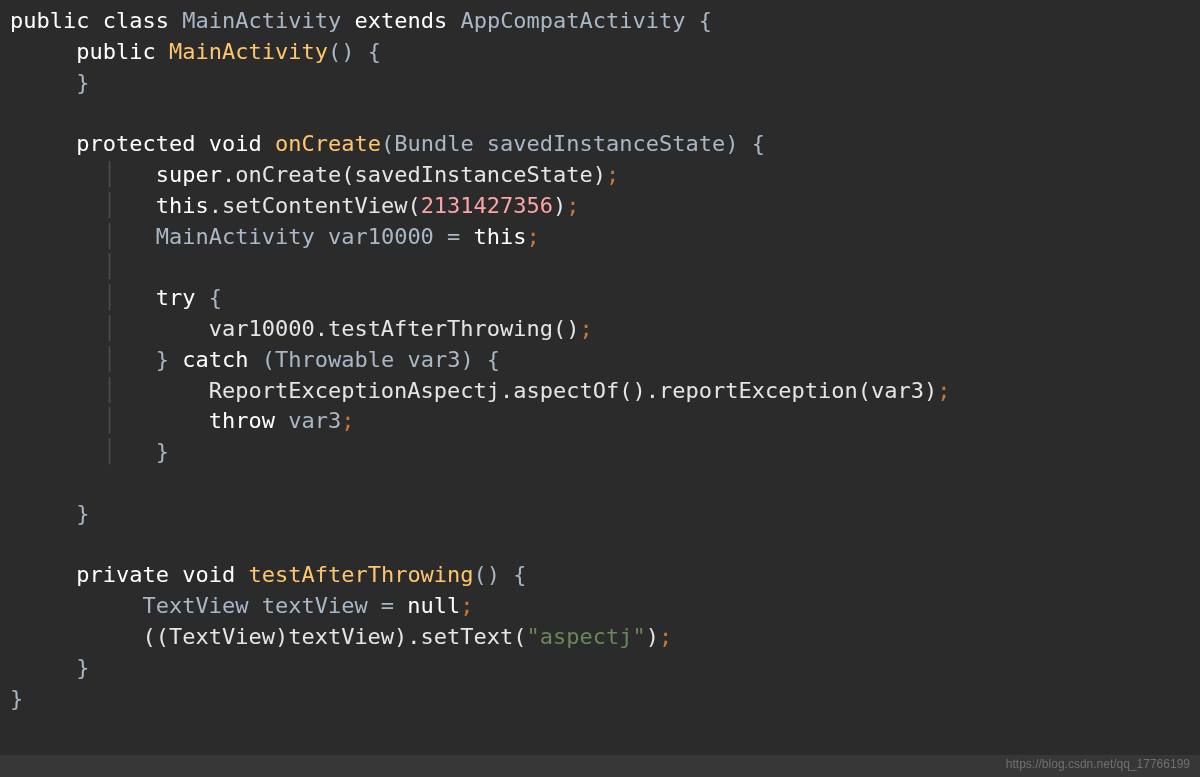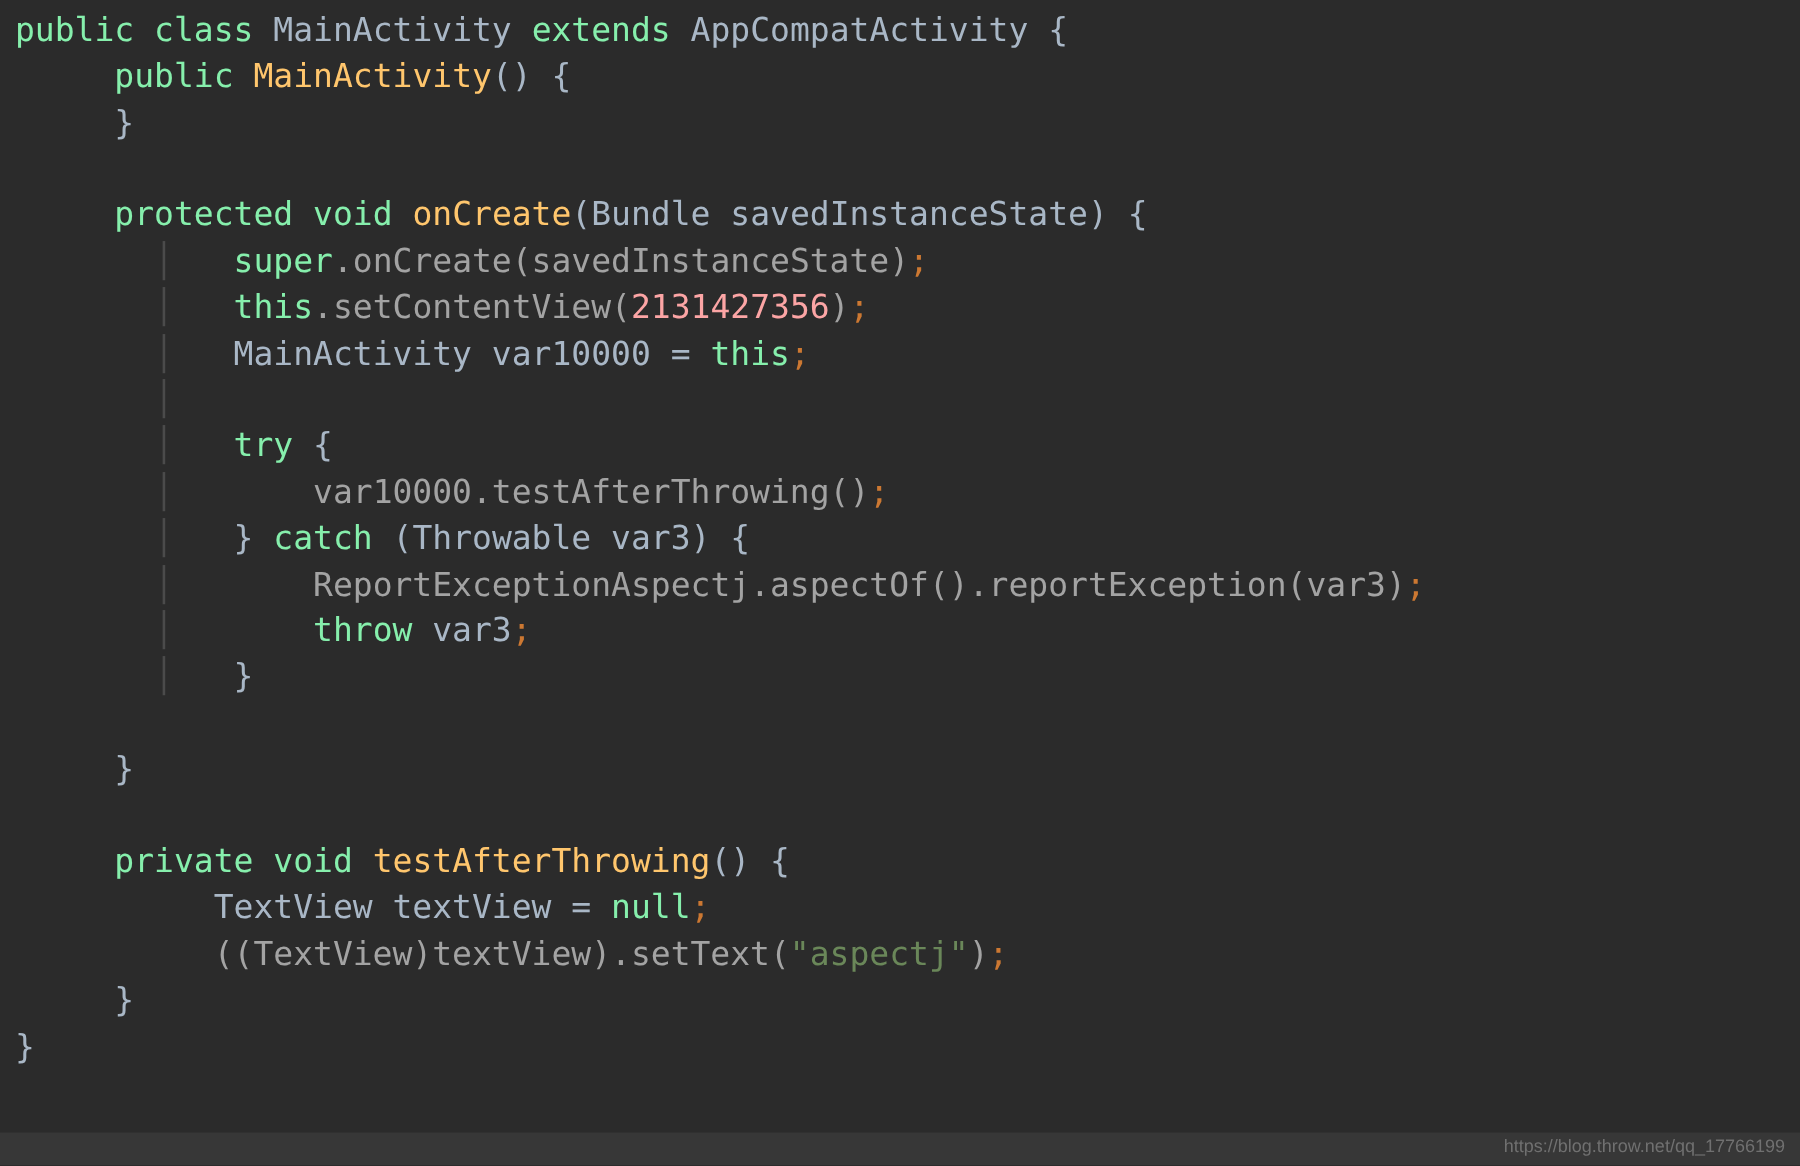--- a/index.html
+++ b/index.html
@@ -12,28 +12,28 @@
     font-size: 22px;
     line-height: 1.4;
     color: #a9b7c6;
     overflow: hidden;
     position: relative;
   }
   .code-area {
     padding: 6px 10px 0 10px;
     white-space: pre;
   }
-  .kw      { color: #86efac; }   
+  .kw      { color: #ffffff; }   
   .type    { color: #a9b7c6; }   
   .method  { color: #ffc66d; }   
   .num     { color: #fca5a5; }   
   .str     { color: #6a8759; }   
   .punct   { color: #a9b7c6; }
   .semi    { color: #cc7832; }   
-  .call    { color: #a3a3a3; }
+  .call    { color: #e5e5e5; }
   .guide   { color: #4b4b4b; }   
   .watermark {
     position: absolute;
     right: 10px;
     bottom: 4px;
     font-size: 12px;
     color: #707070;
     font-family: Arial, sans-serif;
   }
   .bottom-band {
@@ -41,13 +41,13 @@
     left:0; right:0; bottom:0;
     height:22px;
     background:#373737;
   }
 </style>
 </head>
 <body>
 
 <div class="code-area" id="code-area"><div><span></span><span class="kw">public</span><span class="punct"> </span><span class="kw">class</span><span class="punct"> </span><span class="type">MainActivity</span><span class="punct"> </span><span class="kw">extends</span><span class="punct"> </span><span class="type">AppCompatActivity</span><span class="punct"> {</span></div><div><span>     </span><span class="kw">public</span><span class="punct"> </span><span class="method">MainActivity</span><span class="punct">() {</span></div><div><span>     </span><span class="punct">}</span></div><div><span></span>&nbsp;</div><div><span>     </span><span class="kw">protected</span><span class="punct"> </span><span class="kw">void</span><span class="punct"> </span><span class="method">onCreate</span><span class="punct">(Bundle savedInstanceState) {</span></div><div><span>       </span><span class="guide">│</span><span>   </span><span class="kw">super</span><span class="call">.onCreate(savedInstanceState)</span><span class="semi">;</span></div><div><span>       </span><span class="guide">│</span><span>   </span><span class="kw">this</span><span class="call">.setContentView(</span><span class="num">2131427356</span><span class="call">)</span><span class="semi">;</span></div><div><span>       </span><span class="guide">│</span><span>   </span><span class="type">MainActivity var10000 = </span><span class="kw">this</span><span class="semi">;</span></div><div><span>       </span><span class="guide">│</span><span>   </span>&nbsp;</div><div><span>       </span><span class="guide">│</span><span>   </span><span class="kw">try</span><span class="punct"> {</span></div><div><span>       </span><span class="guide">│</span><span>       </span><span class="call">var10000.testAfterThrowing()</span><span class="semi">;</span></div><div><span>       </span><span class="guide">│</span><span>   </span><span class="punct">} </span><span class="kw">catch</span><span class="punct"> (Throwable var3) {</span></div><div><span>       </span><span class="guide">│</span><span>       </span><span class="call">ReportExceptionAspectj.</span><span class="call">aspectOf</span><span class="call">().reportException(var3)</span><span class="semi">;</span></div><div><span>       </span><span class="guide">│</span><span>       </span><span class="kw">throw</span><span class="type"> var3</span><span class="semi">;</span></div><div><span>       </span><span class="guide">│</span><span>   </span><span class="punct">}</span></div><div><span></span>&nbsp;</div><div><span>     </span><span class="punct">}</span></div><div><span></span>&nbsp;</div><div><span>     </span><span class="kw">private</span><span class="punct"> </span><span class="kw">void</span><span class="punct"> </span><span class="method">testAfterThrowing</span><span class="punct">() {</span></div><div><span>          </span><span class="type">TextView textView = </span><span class="kw">null</span><span class="semi">;</span></div><div><span>          </span><span class="call">((TextView)textView).setText(</span><span class="str">"aspectj"</span><span class="call">)</span><span class="semi">;</span></div><div><span>     </span><span class="punct">}</span></div><div><span></span><span class="punct">}</span></div></div>
 <div class="bottom-band"></div>
-<div class="watermark">https://blog.throw.net/qq_17766199</div>
+<div class="watermark">https://blog.csdn.net/qq_17766199</div>
 
 </body></html>

